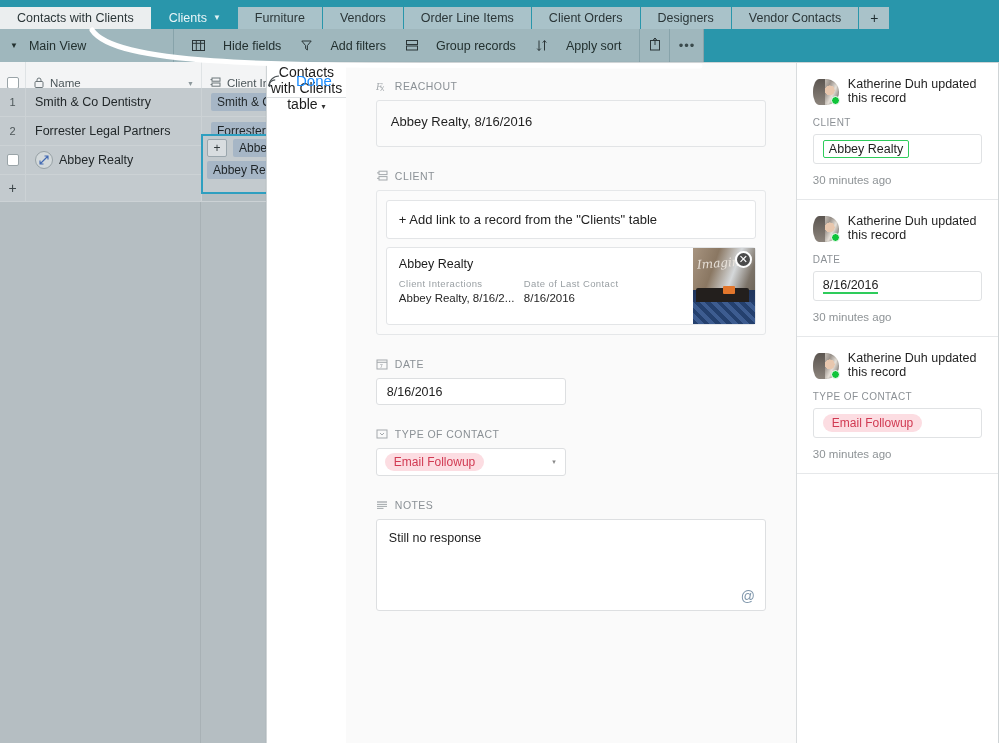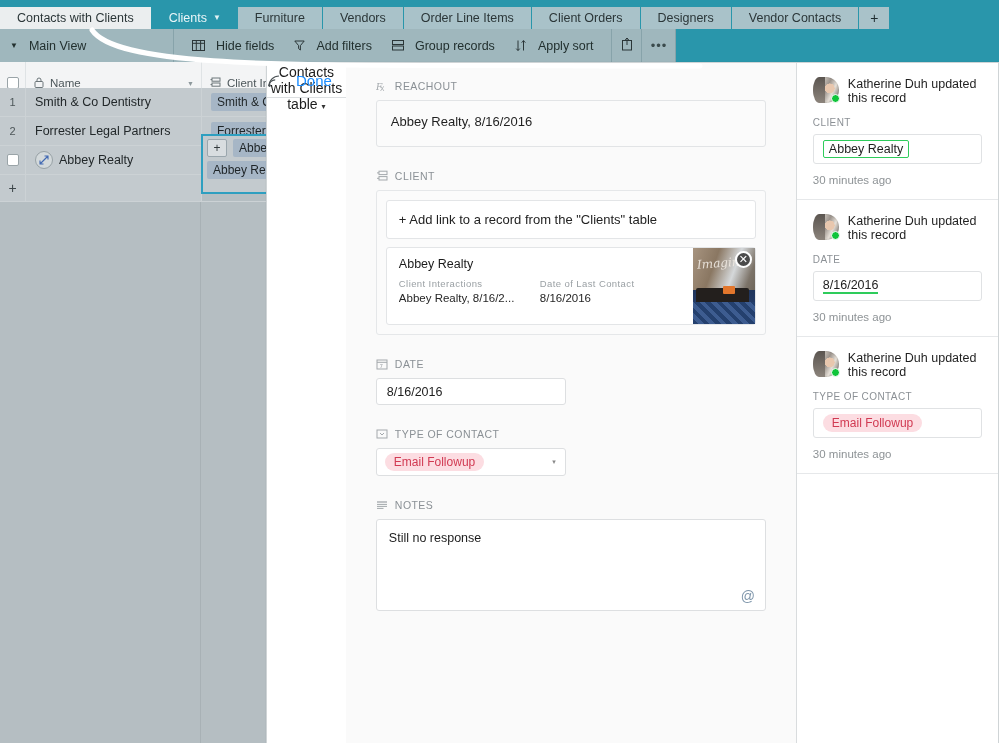--- a/index.html
+++ b/index.html
@@ -69,21 +69,21 @@
   .view-block .vcaret { font-size: 8px; }
   .tool-block {
     height: 33px;
     background: #9fb7bd;
     display: flex; align-items: center;
     padding: 0 8px;
     border-right: 1px solid #87a3aa;
     font-size: 12.5px; color: #22302f;
   }
   .tool-item {
-    display: flex; align-items: center; gap: 11px;
+    display: flex; align-items: center; gap: 18px;
     padding: 0 10px; height: 100%;
     cursor: pointer; white-space: nowrap; justify-content: center;
   }
   .tool-ico { display: inline-flex; align-items: center; }
   .share-block, .more-block {
     height: 33px; background: #9fb7bd;
     display: flex; align-items: center; justify-content: center;
     width: 30px; border-right: 1px solid #87a3aa; cursor: pointer;
   }
   .more-block { width: 34px; font-size: 13px; color: #3a4a4c; letter-spacing:1px;}
@@ -265,21 +265,21 @@
     font-size: 13px; color: #222;
     margin-bottom: 8px; cursor: pointer;
   }
   .linked-card {
     border: 1px solid #e3e5e7; border-radius: 3px;
     background: #fff; position: relative;
     display: flex; min-height: 78px;
   }
   .lc-main { flex: 1; padding: 9px 12px 10px 12px; }
   .lc-title { font-size: 12.5px; color: #1b1b1b; margin-bottom: 7px; }
-  .lc-cols { display: flex; gap: 16px; }
+  .lc-cols { display: flex; }
   .lc-col { }
   .lc-col.w1 { width: 125px; }
   .lc-head { font-size: 9.5px; color: #9aa0a4; letter-spacing: .4px; margin-bottom: 3px; }
   .lc-val { font-size: 11.5px; color: #262626; white-space: nowrap; overflow: hidden; text-overflow: ellipsis; }
   .lc-img {
     width: 62px; flex: 0 0 62px;
     background:
       linear-gradient(180deg, rgba(0,0,0,0) 55%, #20355c 55%, #2b4372 100%),
       linear-gradient(110deg,#a79480 0%, #8a7762 30%, #d5d8da 55%, #7c7368 75%, #5c5549 100%);
     position: relative; overflow:hidden;
@@ -335,21 +335,21 @@
   .at-ico {
     position: absolute; right: 10px; bottom: 6px;
     color: #7f96ab; font-size: 14px;
   }
 
   
   .feed-item {
     padding: 14px 16px 13px 16px;
     border-bottom: 1px solid #e6e8ea;
   }
-  .feed-top { display: flex; align-items: flex-start; gap: 9px; margin-bottom: 12px; }
+  .feed-top { display: flex; align-items: flex-end; gap: 9px; margin-bottom: 12px; }
   .avatar {
     width: 26px; height: 26px; border-radius: 50%;
     position: relative; flex: 0 0 26px; overflow: visible;
     background:
       radial-gradient(circle at 64% 44%, #e8c7ae 0 22%, rgba(0,0,0,0) 23%),
       linear-gradient(115deg,#6f6a66 0%, #cfc8c0 28%, #9b938c 50%, #e6e0d8 70%, #55504c 100%);
     box-shadow: inset 0 0 0 1px rgba(0,0,0,.08);
   }
   .avatar .hairdark {
     position:absolute; left:0; top:0; width:48%; height:100%;

